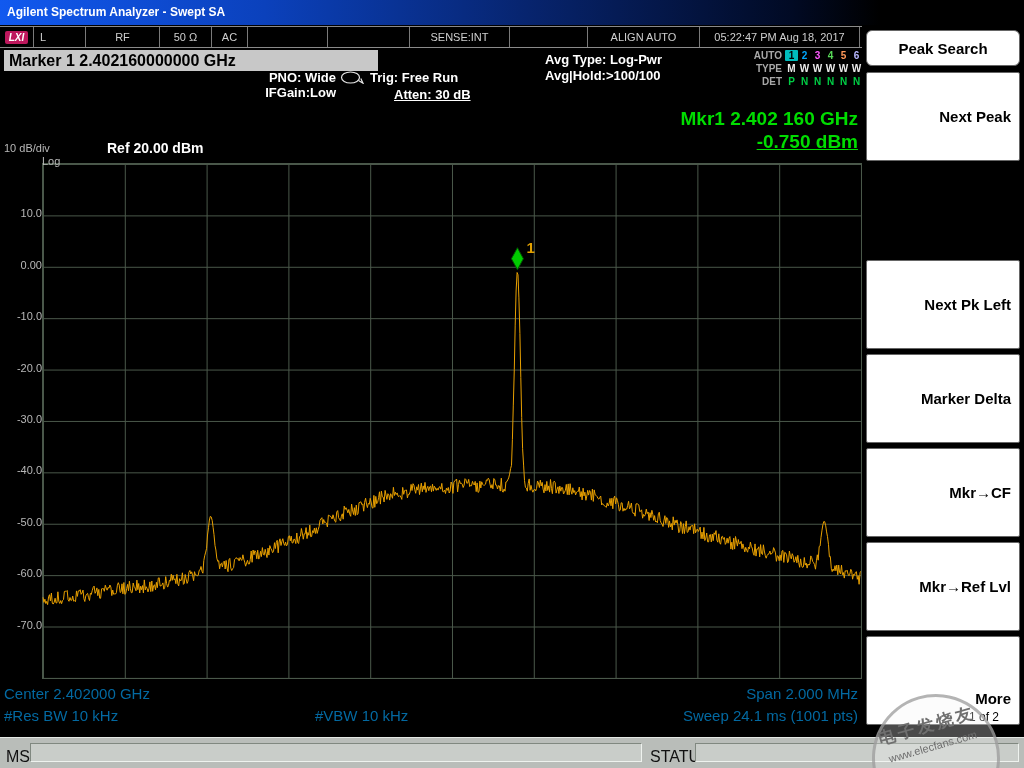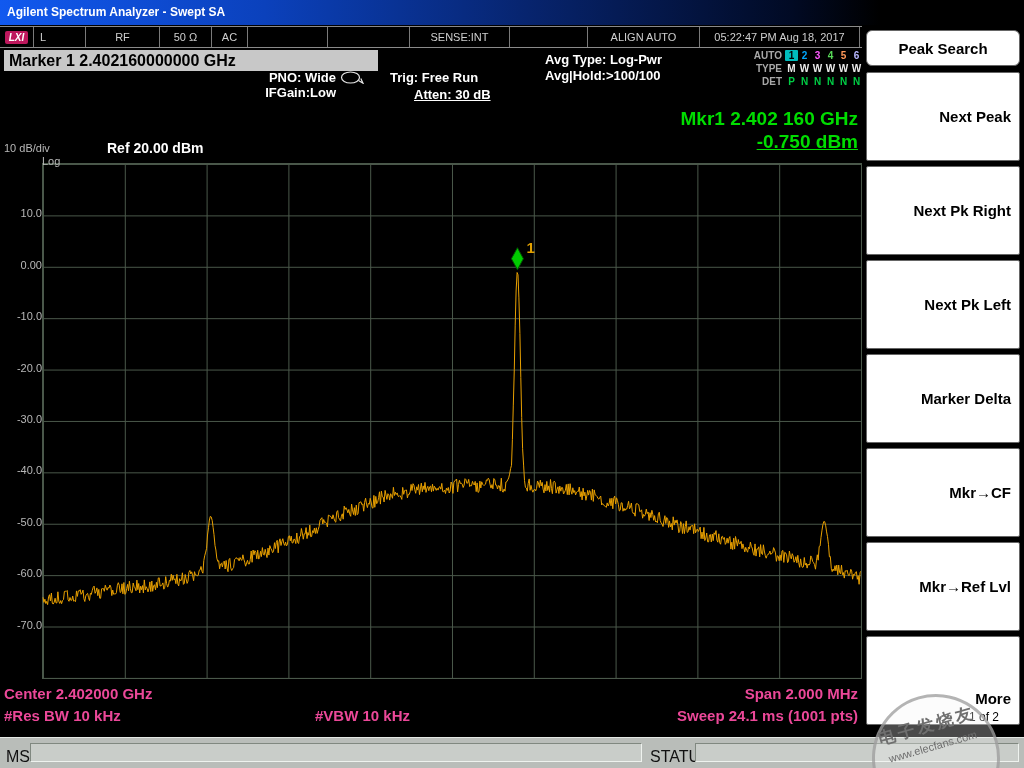--- a/index.html
+++ b/index.html
@@ -19,21 +19,21 @@
     line-height:13px; padding:0 4px; border-radius:2px; }
 
   .mreadout { position:absolute; left:4px; top:50px; width:374px; height:21px; background:#c8c8c8;
     color:#000; font-size:16px; font-weight:bold; line-height:21px; padding-left:5px; }
 
   .pnoblk { position:absolute; left:196px; top:70px; width:168px; text-align:right; color:#fff;
     font-size:13px; font-weight:bold; line-height:15px; }
   .pnoline { display:flex; justify-content:flex-end; align-items:center; gap:4px; }
   .ifgline { padding-right:28px; }
 
-  .trigblk { position:absolute; left:390px; top:69px; color:#fff; font-size:13px; font-weight:bold; line-height:17px; }
+  .trigblk { position:absolute; left:370px; top:69px; color:#fff; font-size:13px; font-weight:bold; line-height:17px; }
   .att { margin-left:24px;text-decoration:underline; }
   .avgblk { position:absolute; left:545px; top:52px; color:#fff; font-size:13px; font-weight:bold; line-height:16px; }
 
   .legend { position:absolute; left:742px; top:49px; }
   .lrow { display:flex; height:13px; align-items:center; }
   .llbl { width:40px; text-align:right; color:#a8a8a8; font-size:10px; font-weight:bold; margin-right:3px; }
   .dg { width:13px; text-align:center; font-size:10px; font-weight:bold; color:#dddddd; }
   .typ .dg { color:#ececec; }
   .det .dg { color:#00cc44; }
   .sel { background:#00bcbc; color:#000 !important; border-radius:1px; }
@@ -46,21 +46,21 @@
 
   .ytick { position:absolute; left:4px; width:38px; text-align:right; color:#b8b8b8; font-size:11px; }
 
   .graticule { position:absolute; left:42px; top:163px; width:818px; height:514px;
     border:1px solid #4a584a; box-sizing:content-box;
     background-image:linear-gradient(to right,#4a584a 1px,transparent 1px),
                      linear-gradient(to bottom,#4a584a 1px,transparent 1px);
     background-size:81.8px 51.4px; }
   .graticule svg { position:absolute; left:0; top:0; width:818px; height:514px; overflow:visible; }
 
-  .ann { position:absolute; color:#ec4899; font-size:15px; font-weight:bold; white-space:nowrap; }
+  .ann { position:absolute; color:#0369a1; font-size:15px; font-weight:normal; white-space:nowrap; }
 
   .softkeys { position:absolute; left:864px; top:0; width:158px; height:737px; }
   .skheader { position:absolute; left:2px; right:2px; top:30px; height:36px; background:#fff; color:#000;
     font-size:15px; font-weight:bold; display:flex; align-items:center; justify-content:center;
     border:1px solid #666; border-radius:6px; }
   .sk { position:absolute; left:2px; right:2px; height:89px; background:#fff; color:#000;
     border:1px solid #666; border-radius:2px; font-size:15px; font-weight:bold;
     display:flex; align-items:center; justify-content:flex-end; padding-right:8px;
     cursor:pointer; white-space:nowrap; }
   .sk.more { flex-direction:column; align-items:flex-end; gap:3px; }
@@ -186,21 +186,20 @@
 
   <div class="ann" style="left:4px; top:685px">Center 2.402000 GHz</div>
   <div class="ann" style="right:166px; top:685px">Span 2.000 MHz</div>
   <div class="ann" style="left:4px; top:707px">#Res BW 10 kHz</div>
   <div class="ann" style="left:315px; top:707px">#VBW 10 kHz</div>
   <div class="ann" style="right:166px; top:707px">Sweep 24.1 ms (1001 pts)</div>
 
   <div class="softkeys">
     <div class="skheader">Peak Search</div>
     <div class="sk" style="top:72px">Next Peak</div>
-    <div class="sk" style="top:166px">Next Pk Right</div>
     <div class="sk" style="top:260px">Next Pk Left</div>
     <div class="sk" style="top:448px">Mkr→CF</div>
     <div class="sk" style="top:354px">Marker Delta</div>
     <div class="sk" style="top:542px">Mkr→Ref Lvl</div>
     <div class="sk more" style="top:636px">
       <span>More</span>
       <span class="pg">1 of 2</span>
     </div>
   </div>
 

